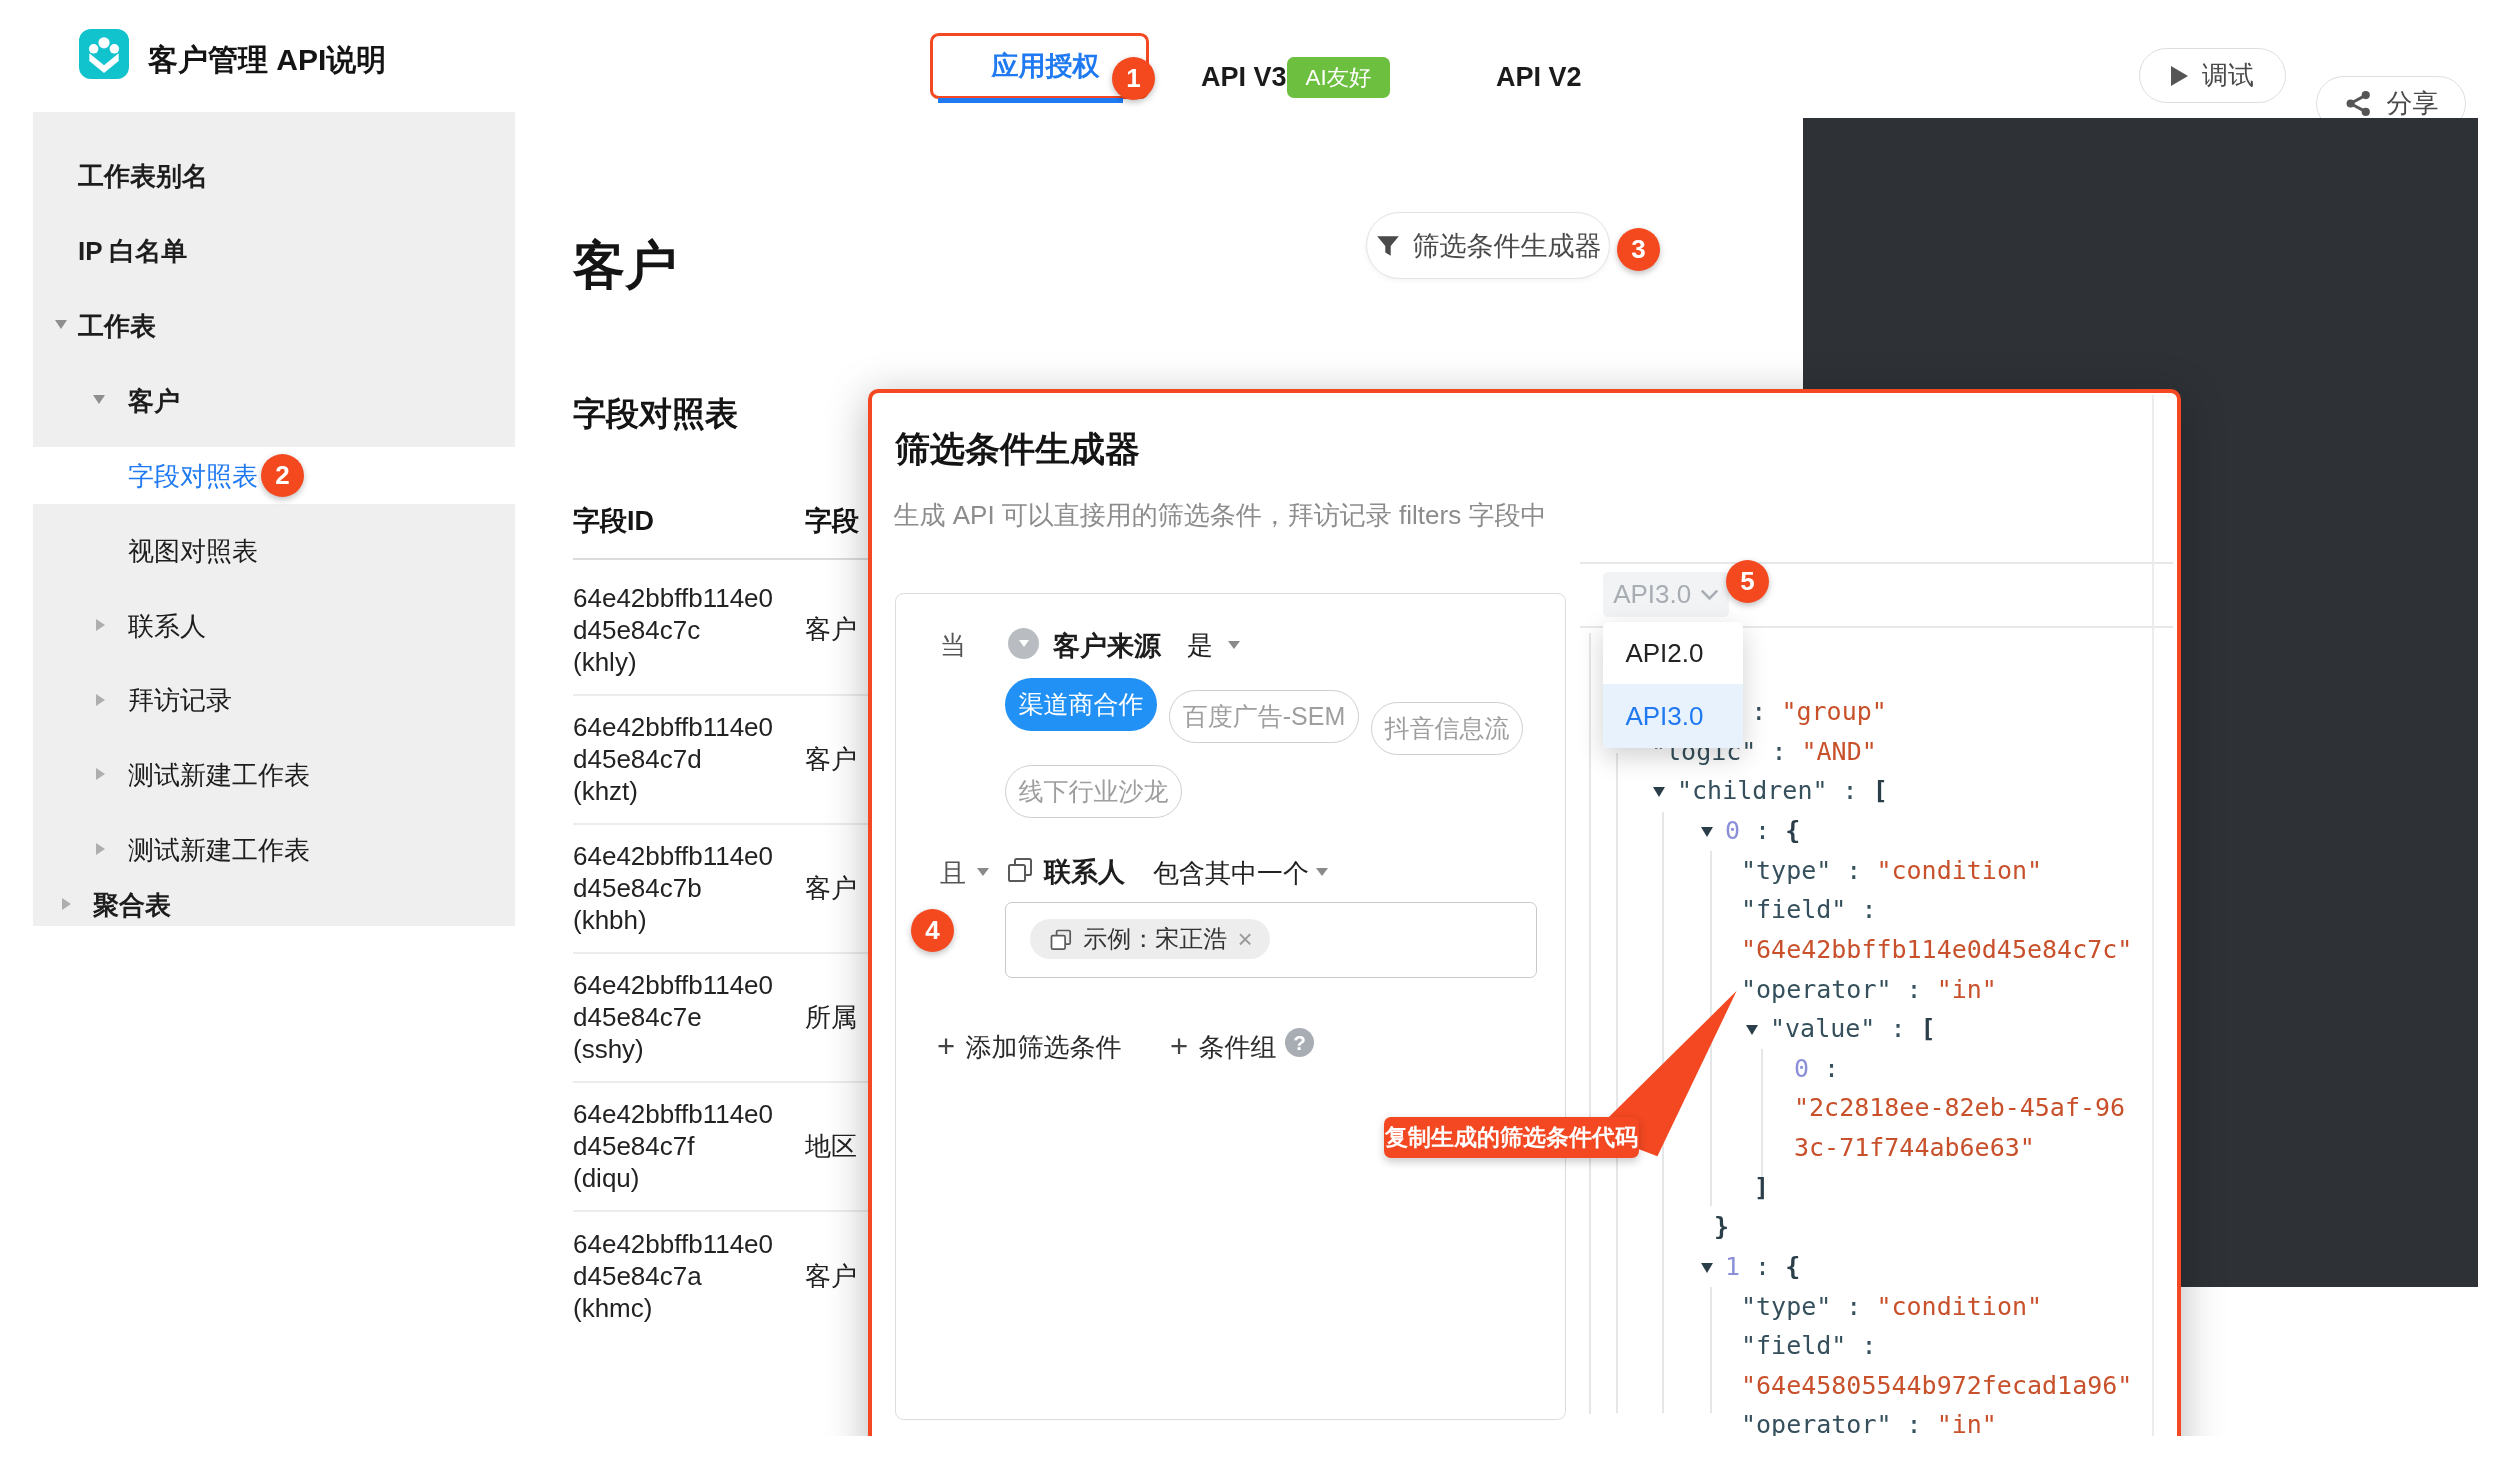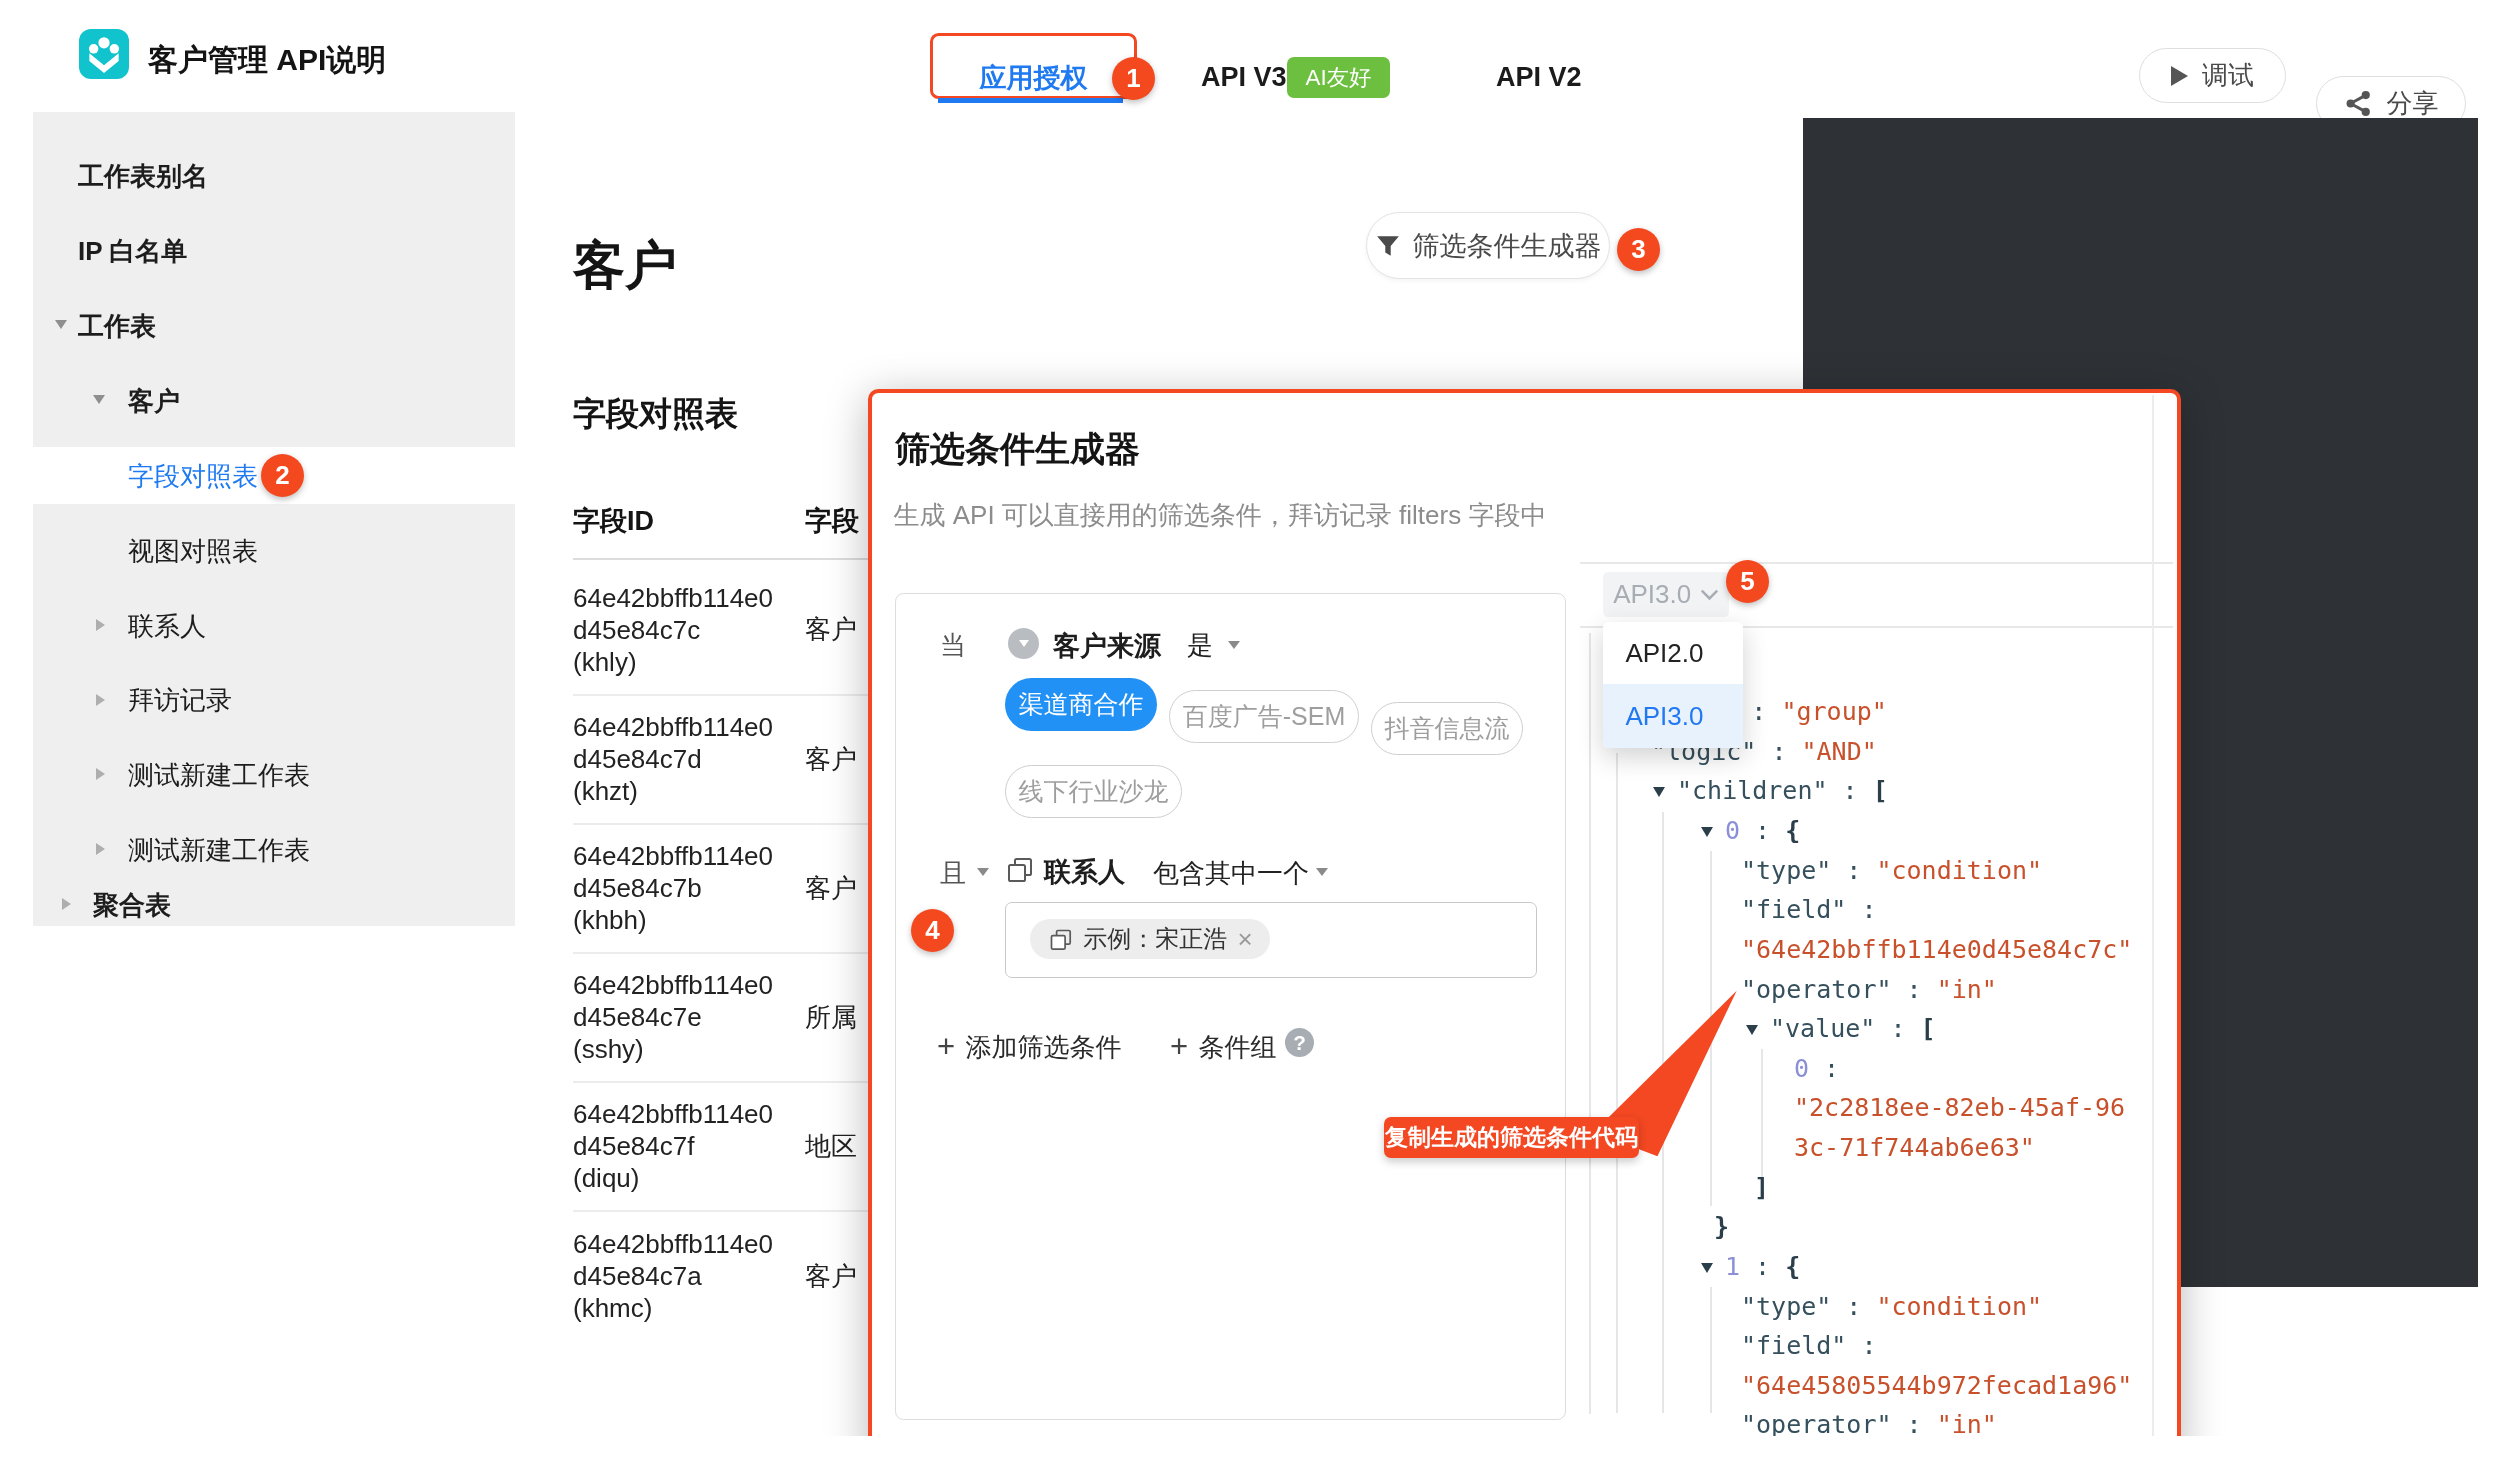--- a/index.html
+++ b/index.html
@@ -2,21 +2,21 @@
 <html style="font-size:13.8px"><head>
 <meta charset="utf-8">
 <style>
   html,body{margin:0;padding:0;background:#fff;}
   .screen{position:relative;width:2512px;height:1436px;background:#fff;font-family:"Liberation Sans",sans-serif;color:#222;overflow:hidden;border-radius:27px;}
   .abs{position:absolute;}
   .bold{font-weight:700;}
   
   .logo{left:79px;top:29px;width:50px;height:50px;border-radius:12px;background:#10c3cc;}
   .app-title{left:148px;top:40px;font-size:30px;font-weight:700;color:#141414;}
-  .tab-box{left:930px;top:33px;width:201px;height:60px;border:3.4px solid #f34822;border-radius:8.6px;display:flex;align-items:flex-end;justify-content:center;}
+  .tab-box{left:930px;top:33px;width:201px;height:60px;border:3.4px solid #f34822;border-radius:8.6px;display:flex;align-items:center;justify-content:center;padding-left:12px;}
   .tab-box span{color:#1f7af2;font-size:27px;font-weight:600;}
   .tab-underline{left:938px;top:98px;width:185px;height:5.2px;background:#1f7af2;}
   .tab{font-size:27px;color:#1b1b1b;font-weight:600;}
   .v3-badge{left:1287px;top:57px;width:103px;height:41px;background:#6cbf3f;border-radius:6.9px;color:#fff;font-size:22.4px;display:flex;align-items:center;justify-content:center;}
   .pill-btn{height:53px;border:1.7px solid #dedede;border-radius:28.4px;display:flex;align-items:center;justify-content:center;gap:13.8px;background:#fff;color:#4a4a4a;font-size:26px;}
   .play-tri{width:0;height:0;border-left:17px solid #555;border-top:10.3px solid transparent;border-bottom:10.3px solid transparent;}
   
   .badge{width:43px;height:43px;border-radius:50%;background:#f4481f;color:#fff;font-size:26px;font-weight:700;display:flex;align-items:center;justify-content:center;box-shadow:0 2.6px 6.9px rgba(0,0,0,.25);z-index:60;}
   
   .sidebar{left:33px;top:112px;width:482px;height:814px;background:#efefef;}

